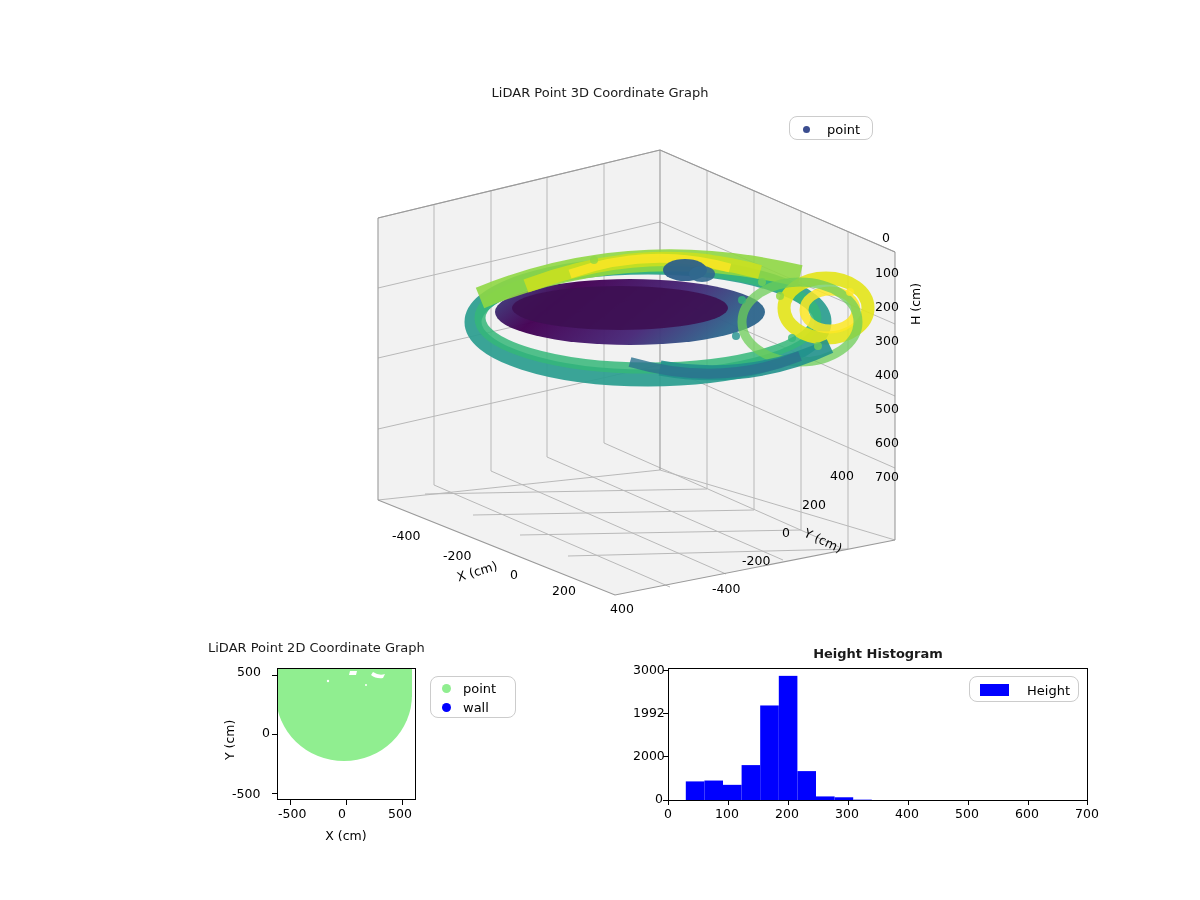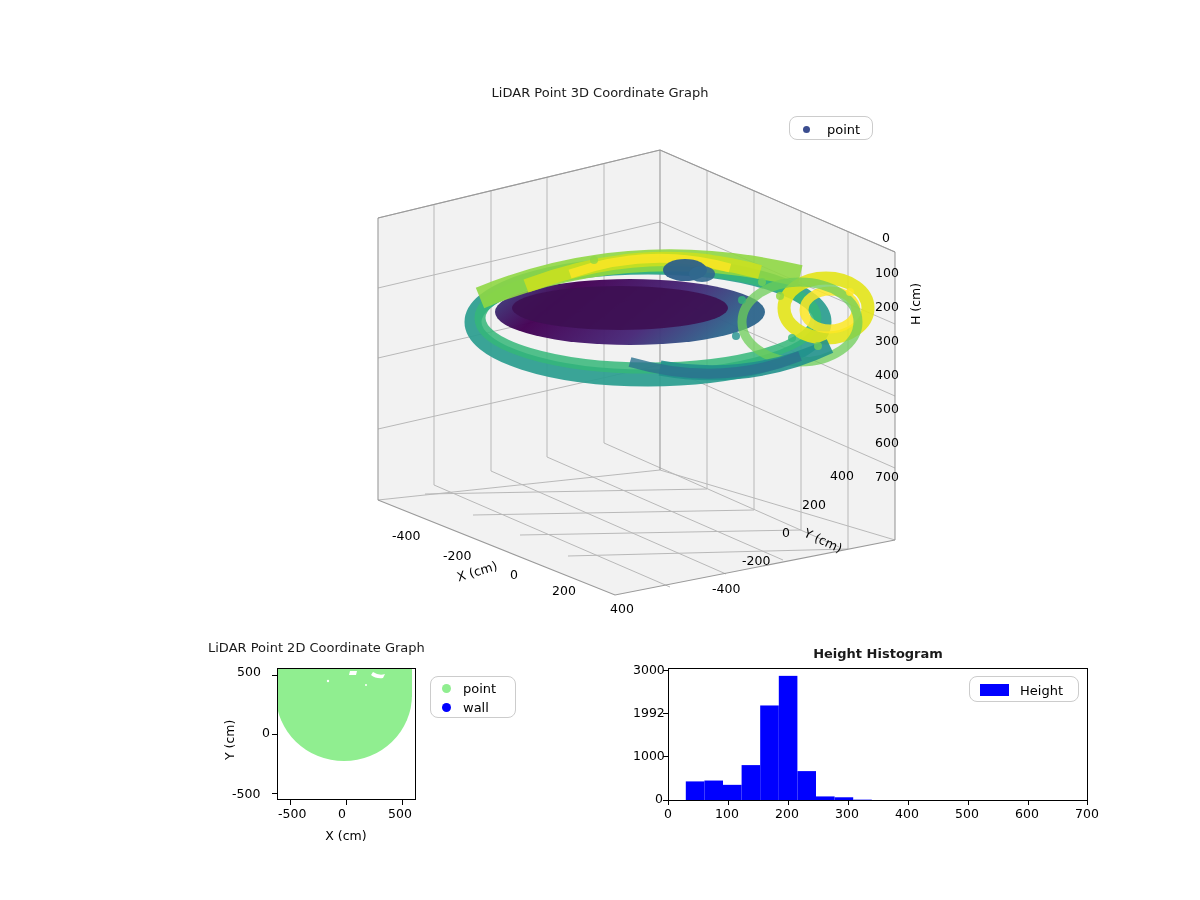--- a/index.html
+++ b/index.html
@@ -262,21 +262,21 @@
           <rect x="128.4" y="102.10967741935484" width="18.599999999999994" height="30.89032258064516" fill="#0000ff"></rect>
           <rect x="147" y="127.42258064516129" width="18.599999999999994" height="5.57741935483871" fill="#0000ff"></rect>
           <rect x="165.6" y="128.28064516129032" width="18.599999999999994" height="4.719354838709677" fill="#0000ff"></rect>
           <rect x="184.2" y="130.64032258064515" width="18.600000000000023" height="2.3596774193548526" fill="#0000ff"></rect>
         </g>
     </svg>
   </div>
 
   <div class="ticklabel" style="position:absolute; left:633px; top:662px;">3000</div>
   <div class="ticklabel" style="position:absolute; left:633px; top:705px;">1992</div>
-  <div class="ticklabel" style="position:absolute; left:633px; top:748px;">1000</div>
+  <div class="ticklabel" style="position:absolute; left:633px; top:748px;">2000</div>
   <div class="ticklabel" style="position:absolute; left:655px; top:791px;">0</div>
 
   <div class="tickmark" style="left:663px; top:670px; width:5px; height:1px;"></div>
   <div class="tickmark" style="left:663px; top:713px; width:5px; height:1px;"></div>
   <div class="tickmark" style="left:663px; top:756px; width:5px; height:1px;"></div>
   <div class="tickmark" style="left:663px; top:800px; width:5px; height:1px;"></div>
 
   <div class="ticklabel" style="position:absolute; left:664px;  top:806px;">0</div>
   <div class="ticklabel" style="position:absolute; left:715px;  top:806px;">100</div>
   <div class="ticklabel" style="position:absolute; left:775px;  top:806px;">200</div>
@@ -289,19 +289,19 @@
   <div class="tickmark" style="left:668px;  top:800px; width:1px; height:5px;"></div>
   <div class="tickmark" style="left:728px;  top:800px; width:1px; height:5px;"></div>
   <div class="tickmark" style="left:788px;  top:800px; width:1px; height:5px;"></div>
   <div class="tickmark" style="left:848px;  top:800px; width:1px; height:5px;"></div>
   <div class="tickmark" style="left:908px;  top:800px; width:1px; height:5px;"></div>
   <div class="tickmark" style="left:968px;  top:800px; width:1px; height:5px;"></div>
   <div class="tickmark" style="left:1028px; top:800px; width:1px; height:5px;"></div>
   <div class="tickmark" style="left:1087px; top:800px; width:1px; height:5px;"></div>
 
   <div class="legend-box" style="left:969px; top:676px; width:110px; height:26px; padding:0 8px;">
-    <div class="legend-row" style="height:26px;">
+    <div class="legend-row" style="height:26px;justify-content:space-between;">
       <span style="display:inline-block; width:29px; height:12px; background:#0000ff; margin-right:11px; margin-left:2px;"></span>
       <span class="legend-label">Height</span>
     </div>
   </div>
 
 </div>
 
 </body></html>

